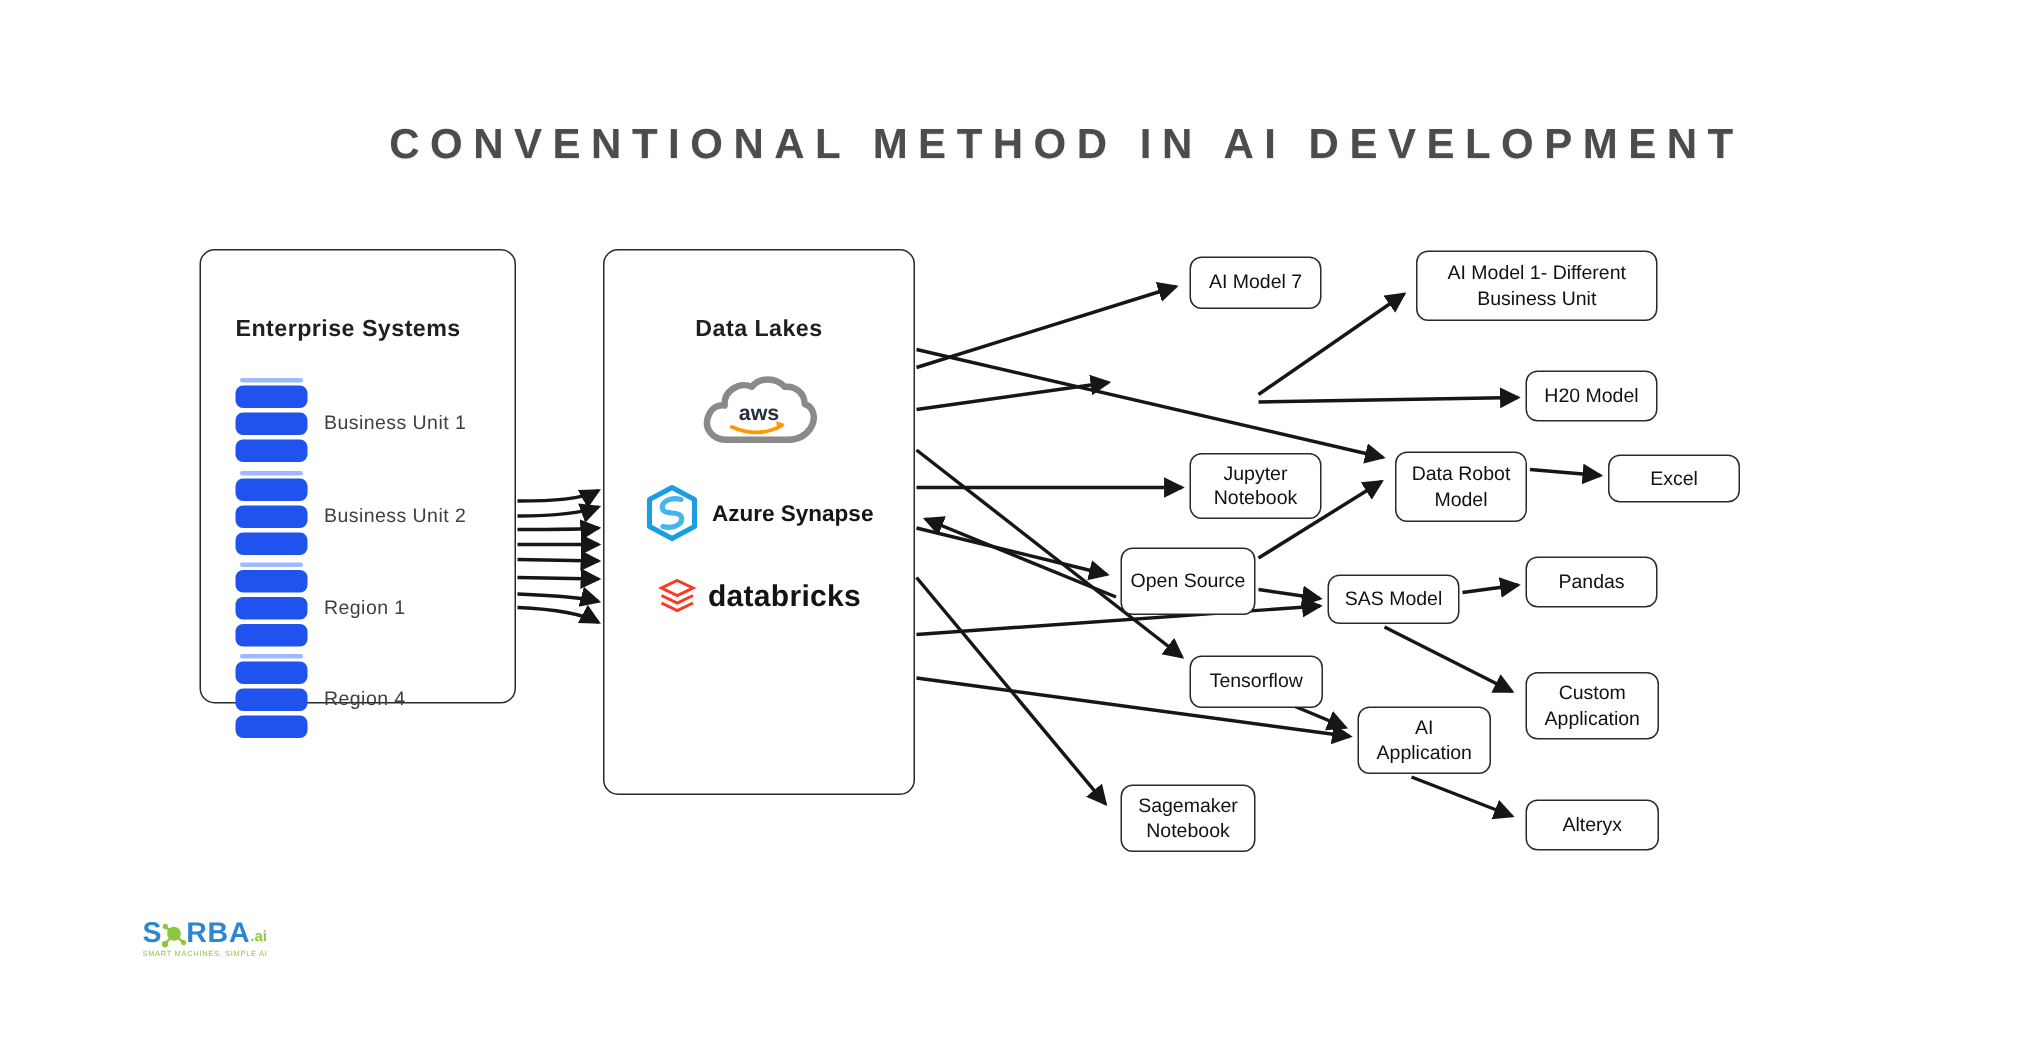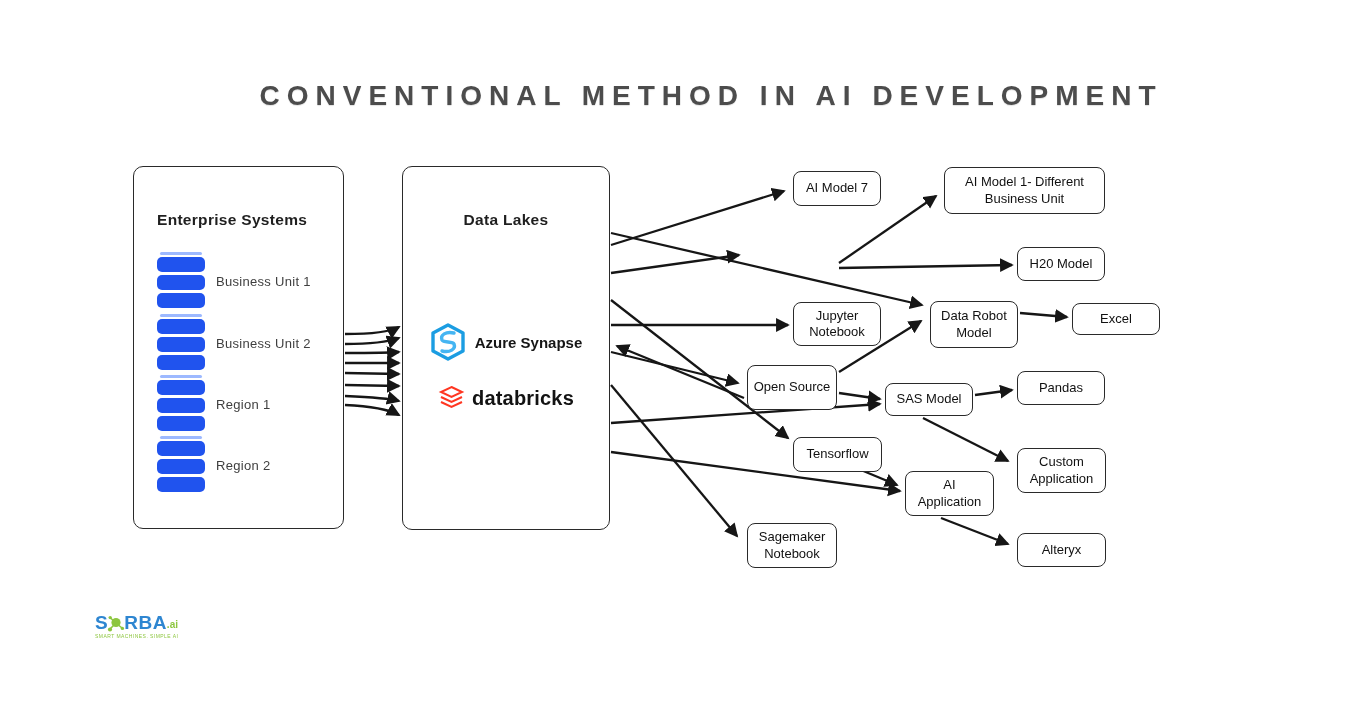--- a/index.html
+++ b/index.html
@@ -8,21 +8,21 @@
   
   .page-title{position:absolute;left:40px;top:64px;width:1310px;text-align:center;
     font-size:28px;font-weight:600;letter-spacing:7px;color:#4c4c4c;margin:16px;
     text-shadow:0 1px 1px rgba(0,0,0,.12);}
   
   svg.arrows{position:absolute;left:0;top:0;z-index:1;}
   .ar{fill:none;stroke:var(--arrow,#161616);stroke-width:2.3px;marker-end:url(#ah);}
   #ah path{fill:var(--arrow,#161616);}
   
   .big-box{position:absolute;background:#fff;border:1.6px solid #2a2a2a;border-radius:10px;z-index:2;box-sizing:border-box;}
-  .enterprise{left:133px;top:166px;width:211px;height:363px;}
+  .enterprise{left:133px;top:166px;width:211px;height:303px;}
   .lakes{left:402px;top:166px;width:208px;height:364px;}
   .big-title{font-size:15.5px;font-weight:bold;color:#1f1f1f;letter-spacing:.3px;}
   .enterprise .big-title{position:absolute;left:23px;top:44px;}
   .lakes .big-title{position:absolute;left:0;top:44px;width:100%;text-align:center;}
   
   .es-row{position:absolute;left:23px;display:flex;align-items:center;}
   .es-row.r0{top:85px;} .es-row.r1{top:147px;} .es-row.r2{top:208px;} .es-row.r3{top:269px;}
   .stack{width:48px;}
   .stack .cap{width:42px;height:3px;border-radius:2px;background:#9db9ff;margin:0 auto 2px;}
   .stack .bar{width:48px;height:15px;border-radius:5px;background:var(--accent_blue,#2053ee);margin-bottom:3px;}
@@ -136,27 +136,35 @@
       </div>
       <div class="es-label">Region 1</div>
     </div>
     <div class="es-row r3">
       <div class="stack">
         <div class="cap"></div>
           <div class="bar"></div>
           <div class="bar"></div>
           <div class="bar"></div>
       </div>
-      <div class="es-label">Region 2</div>
+      <div class="es-label">Region 4</div>
     </div>
   </div>
 
   <div class="big-box lakes">
     <div class="big-title">Data Lakes</div>
 
+    <div class="lk aws">
+      <svg width="80" height="56" viewBox="0 0 84 56">
+        <path d="M19 45 C9 45 4 37 6 30 C8 23 13 20 18 21 C17 11 28 4 37 8 C42 1 54 1 60 8 C67 7 74 12 74 20 C81 22 82 31 78 37 C74 43 68 45 62 45 Z" fill="#ffffff" stroke="#8a8a8a" stroke-width="4.5" stroke-linejoin="round"></path>
+        <text x="42" y="31" text-anchor="middle" font-size="15" font-weight="bold" fill="#252F3E" font-family="Liberation Sans, sans-serif">aws</text>
+        <path d="M23 36 Q42 44 58 35" fill="none" stroke="#FF9900" stroke-width="2.6" stroke-linecap="round"></path>
+        <path d="M54 32 L60 34 L55 38 z" fill="#FF9900"></path>
+      </svg>
+    </div>
 
     <div class="lk azure">
       <svg width="36" height="38" viewBox="0 0 36 38">
         <polygon points="18,2 33,10 33,28 18,36 3,28 3,10" fill="#ffffff" stroke="#1B9DE2" stroke-width="3.4" stroke-linejoin="round"></polygon>
         <path d="M24 10 C16 8 10 12 12 17 C13.5 20 22.5 18 24 21 C26 26 20 30 12 28" fill="none" stroke="#45B5F2" stroke-width="3.4" stroke-linecap="round"></path>
       </svg>
       <span class="azure-label">Azure Synapse</span>
     </div>
 
     <div class="lk dbx">

